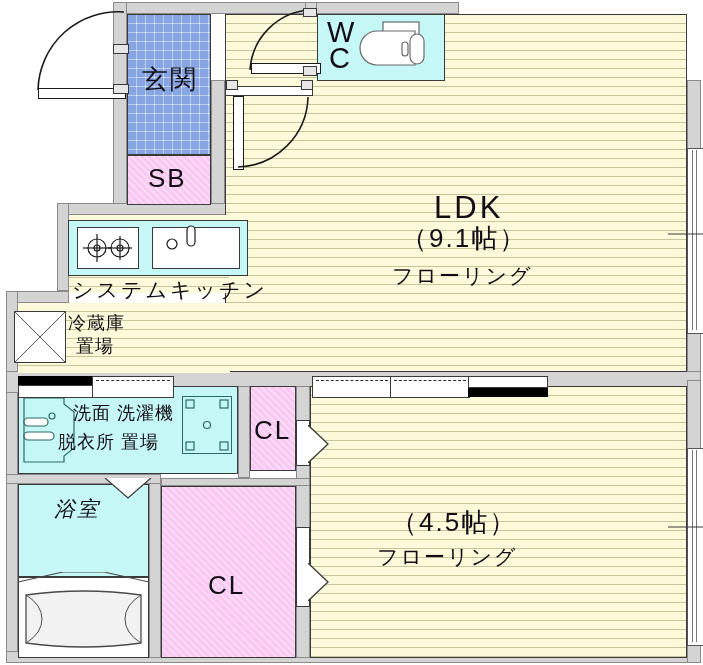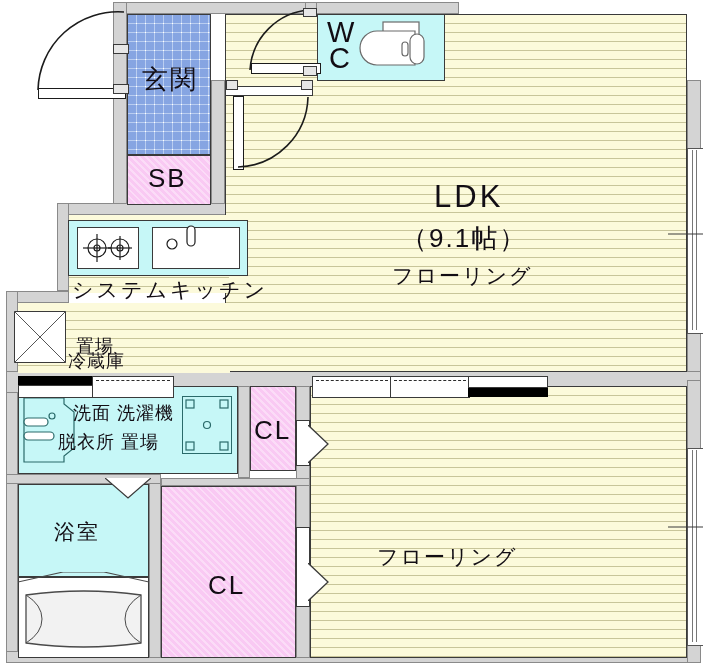--- a/index.html
+++ b/index.html
@@ -38,21 +38,21 @@
       repeating-linear-gradient(45deg, rgba(255,255,255,.35) 0 2px, rgba(0,0,0,0) 2px 5px);
     border:1px solid #3a3a3a;
   }
 
   .cyan{background-color:#c6f7f7;border:1px solid #3a3a3a;}
   .white{background:#ffffff;border:1px solid #3a3a3a;}
 
   
   .lbl{position:absolute;color:#120d14;white-space:nowrap;
        font-family:"Liberation Sans","DejaVu Sans",sans-serif;}
-  .big{font-size:31px;letter-spacing:3px;}
+  .big{font-size:31px;letter-spacing:3px;margin-top:11px;}
   .mid{font-size:26px;letter-spacing:2px;}
   .sml{font-size:21px;letter-spacing:2px;}
   .tiny{font-size:18px;letter-spacing:1px;}
   .kit{font-size:21px;letter-spacing:3px;text-align:center;}
   .wc{font-size:29px;line-height:27px;letter-spacing:0px;}
   .leaf{position:absolute;background:#fff;border:1.5px solid #1b1b1b;}
 
   
   .sld-black{position:absolute;background:#000;border:1px solid #000;}
   .sld-white{position:absolute;background:#fff;border:1px solid #3a3a3a;}
@@ -239,36 +239,37 @@
   <div class="win-frame" style="left:687px;top:448px;width:15px;height:196px;"></div>
   <div class="b" style="left:692px;top:450px;width:5px;height:192px;background:#fff;border-left:1px solid #777;border-right:1px solid #777;"></div>
   <svg class="b" style="left:668px;top:525px;width:35px;height:4px;">
     <line x1="0" y1="2" x2="35" y2="2" stroke="#3a3a3a" stroke-width="1.2"></line>
   </svg>
 
   <div class="lbl big" style="left:434px;top:179px;">LDK</div>
   <div class="lbl mid" style="left:401px;top:221px;">（9.1帖）</div>
   <div class="lbl sml" style="left:392px;top:262px;">フローリング</div>
 
+  <div class="lbl mid" style="left:391px;top:505px;">（4.5帖）</div>
   <div class="lbl sml" style="left:377px;top:543px;">フローリング</div>
 
   <div class="lbl mid" style="left:142px;top:62px;">玄関</div>
 
   <div class="lbl wc" style="left:327px;top:19px;">W</div>
   <div class="lbl wc" style="left:329px;top:45px;">C</div>
 
   <div class="lbl mid" style="left:148px;top:163px;">SB</div>
 
   <div class="lbl mid" style="left:254px;top:415px;">CL</div>
 
   <div class="lbl mid" style="left:208px;top:570px;">CL</div>
 
-  <div class="lbl sml" style="left:54px;top:518px;">浴室</div>
+  <div class="lbl sml" style="left:54px;top:495px;font-style:italic;">浴室</div>
 
   <div class="lbl tiny" style="left:58px;top:430px;">脱衣所 置場</div>
   <div class="lbl tiny" style="left:73px;top:401px;">洗面 洗濯機</div>
 
   <div class="lbl kit" style="left:72px;top:276px;">システムキッチン</div>
 
-  <div class="lbl tiny" style="left:68px;top:311px;margin-top:38px;">冷蔵庫</div>
+  <div class="lbl tiny" style="left:68px;top:311px;">冷蔵庫</div>
   <div class="lbl tiny" style="left:76px;top:334px;">置場</div>
 
 </div>
 
 </body></html>

